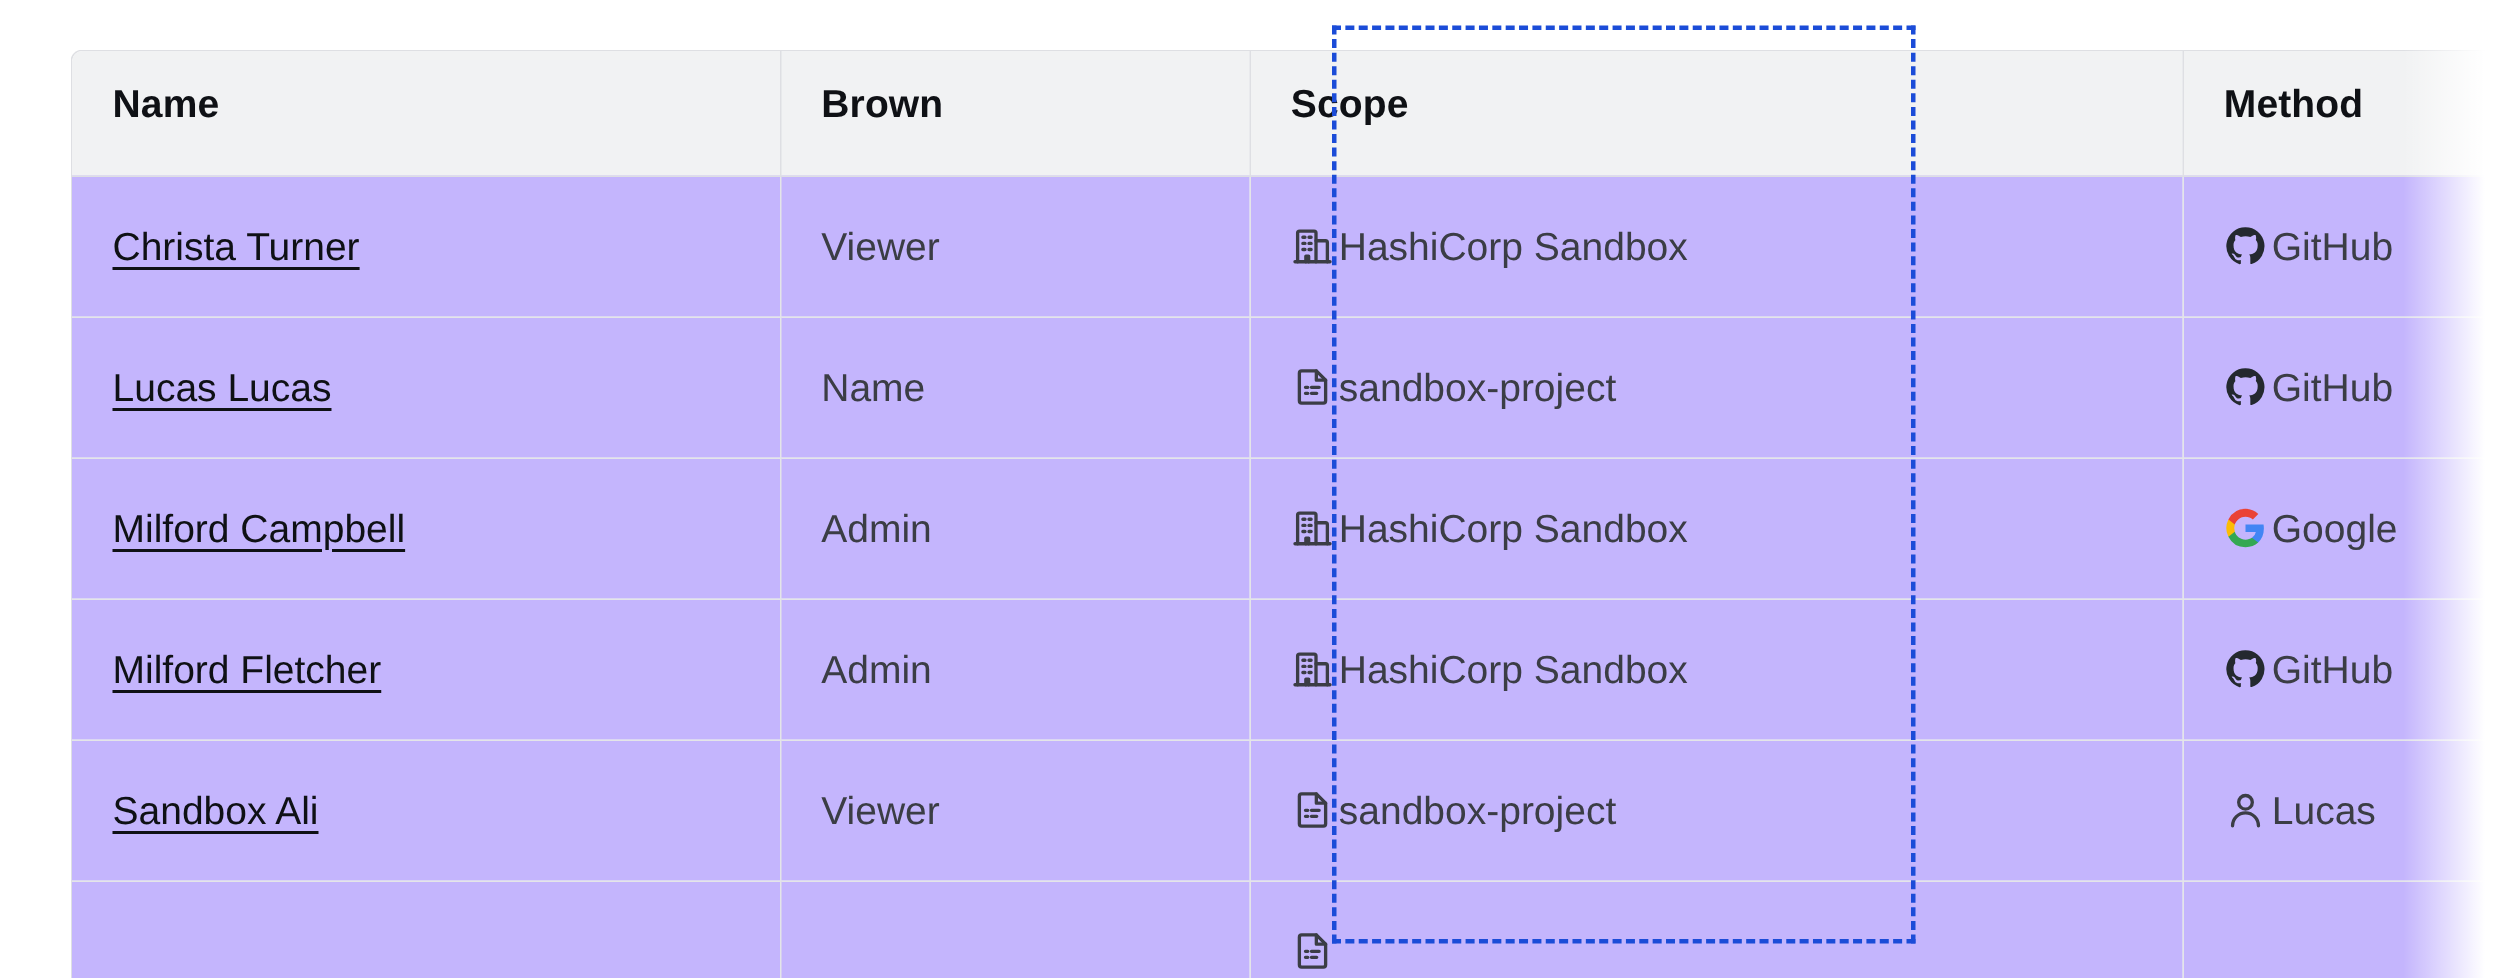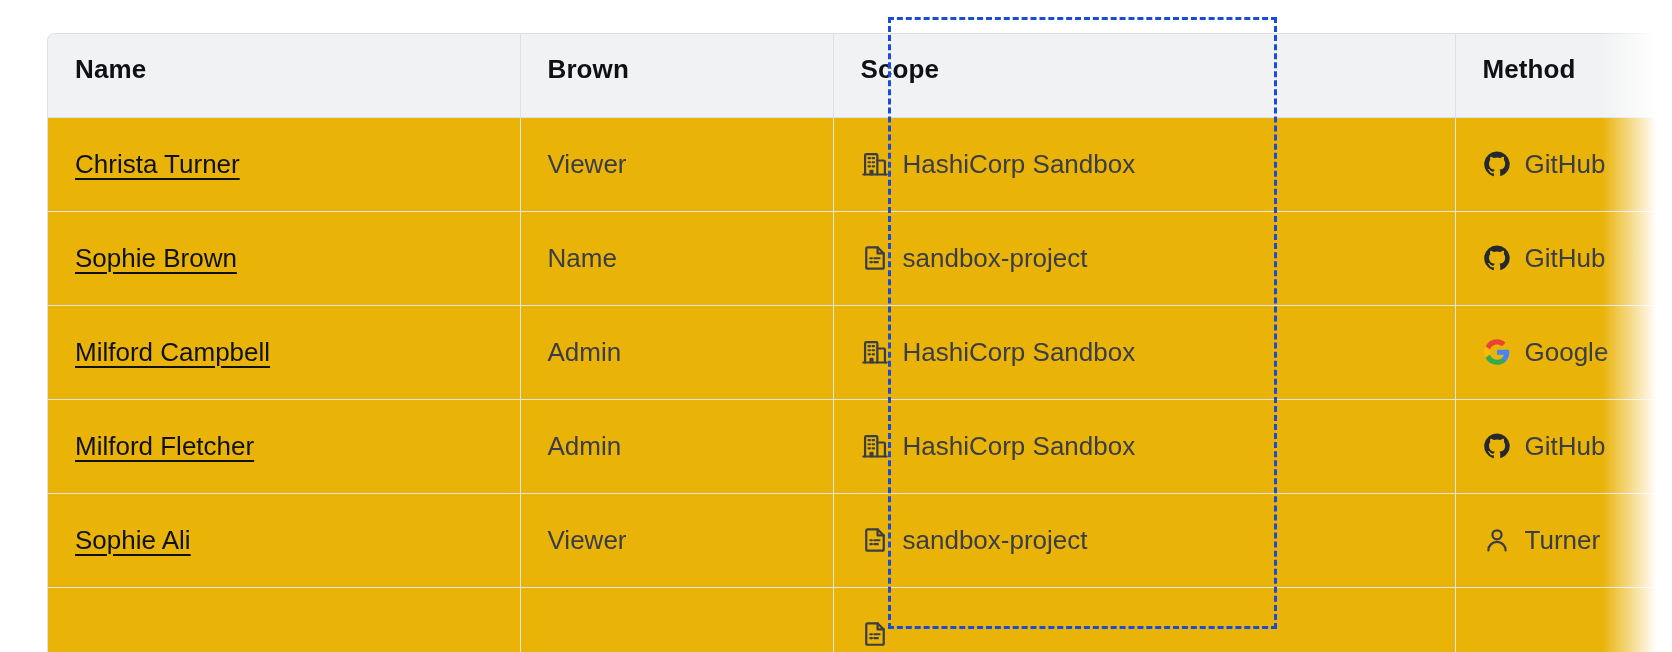--- a/index.html
+++ b/index.html
@@ -55,37 +55,37 @@
   thead th:last-child { border-right: none; }
 
   tbody td {
     height: 94px;
     vertical-align: middle;
     font-size: 26px;
     color: #3b3d45;
     padding: 0 0 0 27px;
     border-bottom: 1px solid #e4e5e8;
     border-right: 1px solid #e4e5e8;
-    background: #eab308;
+    background: #c4b5fd;
     white-space: nowrap;
     margin-top: 12px;
   }
   tbody td:last-child { border-right: none; }
   tbody tr:last-child td { border-bottom: 1px solid #e4e5e8; }
 
   .name-link {
     color: #0f1115;
     text-decoration: underline;
     text-underline-offset: 5px;
     text-decoration-thickness: 2px;
     font-size: 26px;
     cursor: pointer;
   }
 
-  .cell-flex { display: flex; align-items: center; gap: 14px; }
+  .cell-flex { display: flex; align-items: center; gap: 4px; }
   .cell-flex .ico { flex: 0 0 auto; display: block; width: 28px; height: 28px; }
   .cell-flex .txt { font-size: 26px; color: #3b3d45; line-height: 1; }
 
   
   tbody tr.partial td { height: 94px; }
 
   
   .fade-right {
     position: absolute;
     top: 0; right: 0;
@@ -152,21 +152,21 @@
               <svg class="ico" viewBox="0 0 24 24">
                 <path fill="#24292f" d="M12 1.3A10.8 10.8 0 0 0 8.6 22.4c.54.1.74-.23.74-.52v-1.9c-3 .65-3.64-1.45-3.64-1.45-.5-1.25-1.2-1.58-1.2-1.58-.99-.67.07-.66.07-.66 1.09.08 1.66 1.12 1.66 1.12.97 1.66 2.55 1.18 3.17.9.1-.7.38-1.18.69-1.45-2.4-.27-4.93-1.2-4.93-5.34 0-1.18.42-2.15 1.11-2.9-.11-.28-.48-1.38.1-2.87 0 0 .91-.29 2.98 1.11a10.3 10.3 0 0 1 5.42 0c2.07-1.4 2.98-1.11 2.98-1.11.59 1.49.22 2.59.11 2.86.7.76 1.11 1.73 1.11 2.9 0 4.16-2.53 5.08-4.94 5.34.39.33.73.99.73 2v2.96c0 .29.2.63.75.52A10.8 10.8 0 0 0 12 1.3Z"></path>
               </svg>
               <span class="txt">GitHub</span>
             </span>
           </td>
         </tr>
 
         <tr>
           <td>
-            <span class="name-link">Sophie Brown</span>
+            <span class="name-link">Lucas Lucas</span>
           </td>
           <td>Name</td>
           <td>
             <span class="cell-flex">
               <svg class="ico" viewBox="0 0 24 24" fill="none" stroke="#3b3d45" stroke-width="1.9" stroke-linecap="round" stroke-linejoin="round">
                 <path d="M14.2 2.8H5.8a1.3 1.3 0 0 0-1.3 1.3v15.8a1.3 1.3 0 0 0 1.3 1.3h12.4a1.3 1.3 0 0 0 1.3-1.3V8.1z"></path>
                 <path d="M14.2 2.8v5.3h5.3"></path>
                 <path d="M8 12.2h1.3M11.4 12.2h4.4M8 15.6h1.3M11.4 15.6h3"></path>
               </svg>
               <span class="txt">sandbox-project</span>
@@ -234,40 +234,40 @@
               <svg class="ico" viewBox="0 0 24 24">
                 <path fill="#24292f" d="M12 1.3A10.8 10.8 0 0 0 8.6 22.4c.54.1.74-.23.74-.52v-1.9c-3 .65-3.64-1.45-3.64-1.45-.5-1.25-1.2-1.58-1.2-1.58-.99-.67.07-.66.07-.66 1.09.08 1.66 1.12 1.66 1.12.97 1.66 2.55 1.18 3.17.9.1-.7.38-1.18.69-1.45-2.4-.27-4.93-1.2-4.93-5.34 0-1.18.42-2.15 1.11-2.9-.11-.28-.48-1.38.1-2.87 0 0 .91-.29 2.98 1.11a10.3 10.3 0 0 1 5.42 0c2.07-1.4 2.98-1.11 2.98-1.11.59 1.49.22 2.59.11 2.86.7.76 1.11 1.73 1.11 2.9 0 4.16-2.53 5.08-4.94 5.34.39.33.73.99.73 2v2.96c0 .29.2.63.75.52A10.8 10.8 0 0 0 12 1.3Z"></path>
               </svg>
               <span class="txt">GitHub</span>
             </span>
           </td>
         </tr>
 
         <tr>
           <td>
-            <span class="name-link">Sophie Ali</span>
+            <span class="name-link">Sandbox Ali</span>
           </td>
           <td>Viewer</td>
           <td>
             <span class="cell-flex">
               <svg class="ico" viewBox="0 0 24 24" fill="none" stroke="#3b3d45" stroke-width="1.9" stroke-linecap="round" stroke-linejoin="round">
                 <path d="M14.2 2.8H5.8a1.3 1.3 0 0 0-1.3 1.3v15.8a1.3 1.3 0 0 0 1.3 1.3h12.4a1.3 1.3 0 0 0 1.3-1.3V8.1z"></path>
                 <path d="M14.2 2.8v5.3h5.3"></path>
                 <path d="M8 12.2h1.3M11.4 12.2h4.4M8 15.6h1.3M11.4 15.6h3"></path>
               </svg>
               <span class="txt">sandbox-project</span>
             </span>
           </td>
           <td>
             <span class="cell-flex">
               <svg class="ico" viewBox="0 0 24 24" fill="none" stroke="#3b3d45" stroke-width="1.9" stroke-linecap="round" stroke-linejoin="round">
                 <circle cx="12" cy="7.6" r="3.9"></circle>
                 <path d="M4.6 21a7.4 7.4 0 0 1 14.8 0"></path>
               </svg>
-              <span class="txt">Turner</span>
+              <span class="txt">Lucas</span>
             </span>
           </td>
         </tr>
 
         <tr class="partial">
           <td>
             <span class="name-link"></span>
           </td>
           <td></td>
           <td>

